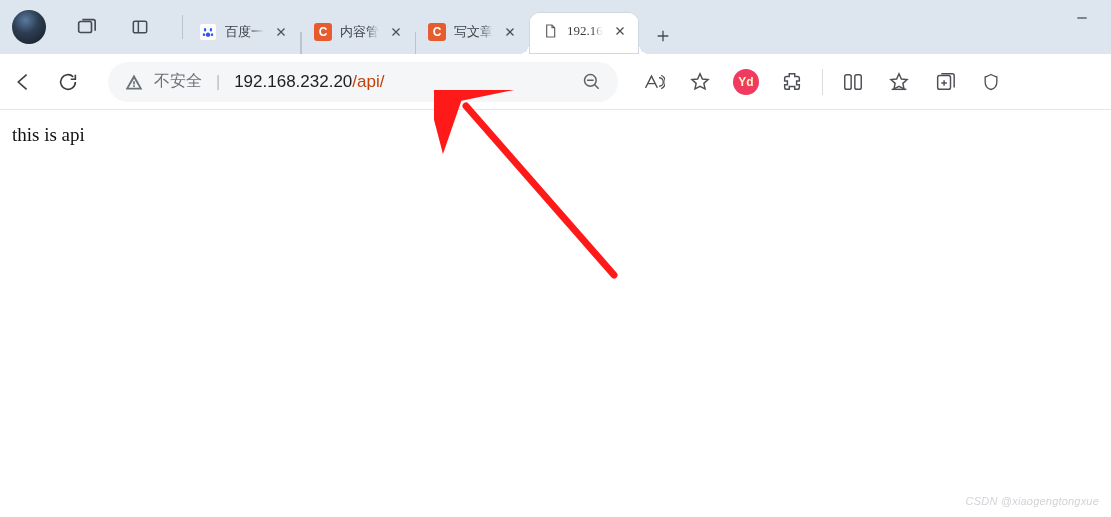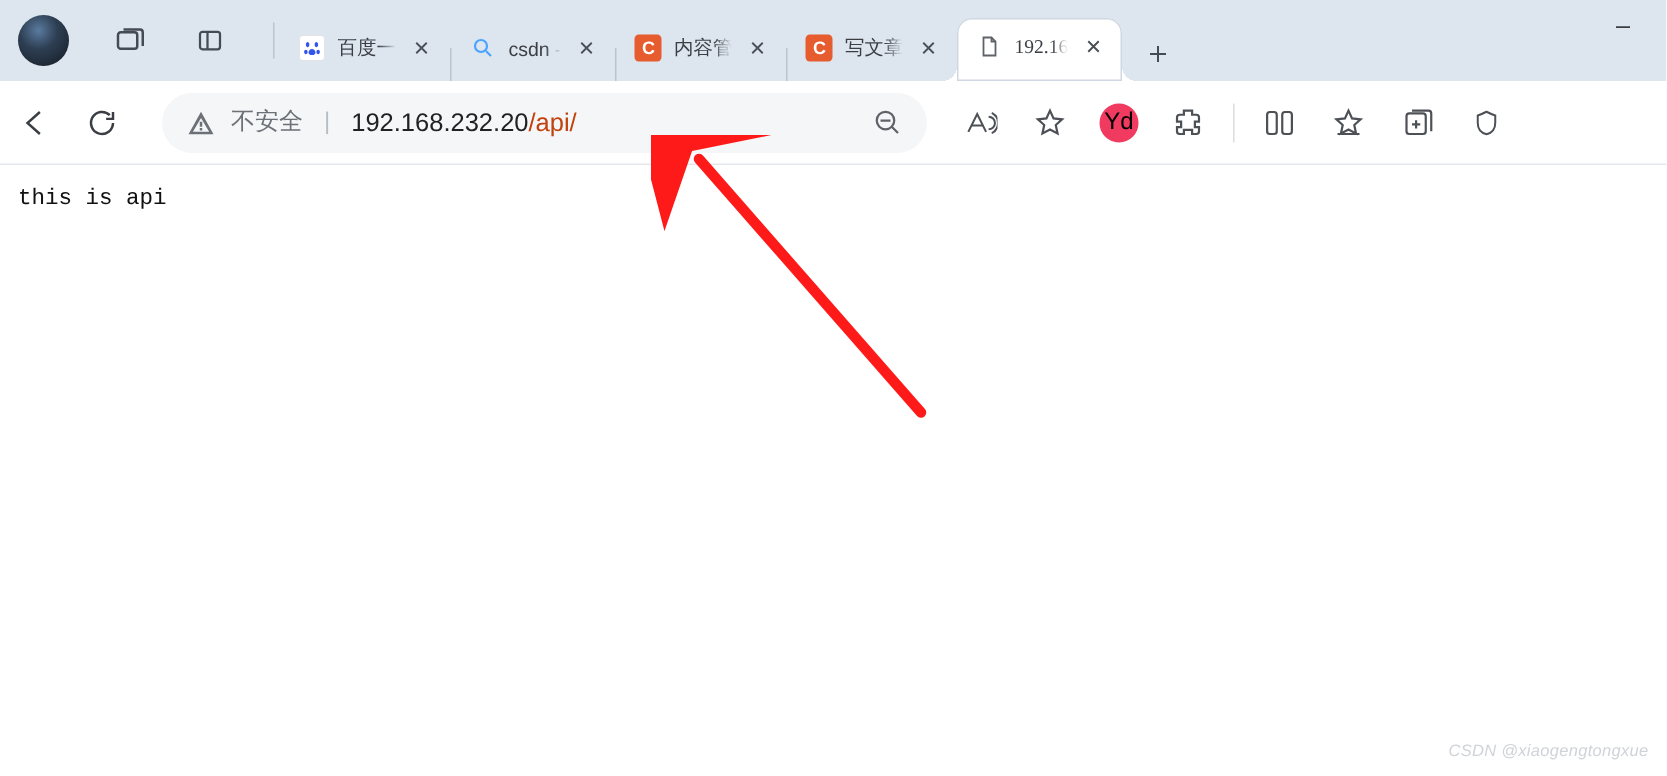--- a/index.html
+++ b/index.html
@@ -167,37 +167,37 @@
     .ext-btn {
       width: 40px; height: 40px;
       display: flex; align-items: center; justify-content: center;
       color: #4d5156;
       border-radius: 6px;
     }
     .ext-circle {
       width: 26px; height: 26px;
       border-radius: 50%;
       background: #f03a5f;
-      color: #000000;
-      font-size: 16px;
-      font-weight: 400;
+      color: #fef9c3;
+      font-size: 12px;
+      font-weight: 700;
       display:flex; align-items:center; justify-content:center;
     }
     .tool-sep {
       width: 1px; height: 26px;
       background: #d9dde1;
       margin: 0 4px;
     }
 
     
     .page {
       padding: 14px 12px;
-      font-size: 15px;
+      font-size: 19px;
       color: #111;
-      font-family: Liberation Mono, monospace;
+      font-family: Liberation Serif, serif;
     }
 
     
     .arrow-annotation {
       position: absolute;
       left: 434px; top: 90px;
       pointer-events: none;
     }
 
     .watermark {
@@ -247,34 +247,20 @@
       </span>
       <span class="tab-title">百度一</span>
       <span class="tab-close">
         <svg width="12" height="12" viewBox="0 0 24 24" stroke="currentColor" stroke-width="2.5">
             <path d="M5 5l14 14M19 5L5 19"></path>
           </svg>
       </span>
     </div>
     <div class="tab-sep"></div>
 
-    <div class="tab">
-      <span class="tab-favicon fav-search">
-        <svg width="16" height="16" viewBox="0 0 24 24" fill="none" stroke="currentColor" stroke-width="2.2">
-            <circle cx="10" cy="10" r="6"></circle>
-            <path d="M15 15l5 5"></path>
-          </svg>
-      </span>
-      <span class="tab-title">csdn - </span>
-      <span class="tab-close">
-        <svg width="12" height="12" viewBox="0 0 24 24" stroke="currentColor" stroke-width="2.5">
-            <path d="M5 5l14 14M19 5L5 19"></path>
-          </svg>
-      </span>
-    </div>
     <div class="tab-sep"></div>
 
     <div class="tab">
       <span class="tab-favicon fav-c">C</span>
       <span class="tab-title">内容管</span>
       <span class="tab-close">
         <svg width="12" height="12" viewBox="0 0 24 24" stroke="currentColor" stroke-width="2.5">
             <path d="M5 5l14 14M19 5L5 19"></path>
           </svg>
       </span>

